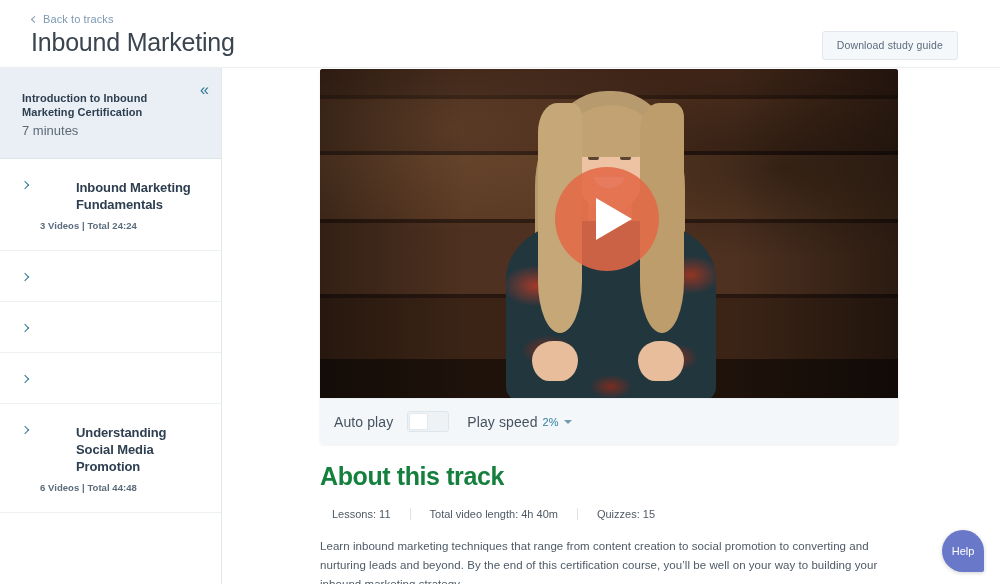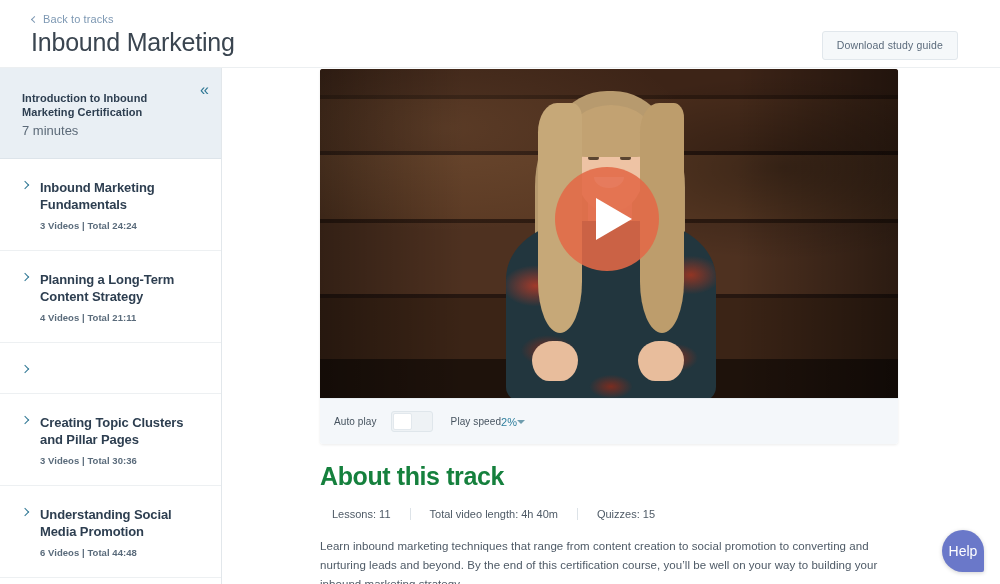--- a/index.html
+++ b/index.html
@@ -140,20 +140,21 @@
     transform: rotate(45deg);
   }
   .module-text { flex: 1; min-width: 0; }
   .module-title {
     font-size: 13px;
     font-weight: bold;
     color: #2d3e50;
     line-height: 17px;
     letter-spacing: -.1px;
     word-break: break-word;
+    margin-left: 36px;
   }
   .module-meta {
     margin-top: 7px;
     font-size: 9.5px;
     font-weight: bold;
     color: #5a6b7b;
     letter-spacing: .05px;
   }
 
   
@@ -312,21 +313,21 @@
   .controls {
     display: flex;
     align-items: center;
     height: 46px;
     padding: 0 14px;
     background: #f4f7fa;
     border-top: 1px solid #e8edf1;
     gap: 14px;
   }
   .ctrl-label {
-    font-size: 10px;
+    font-size: 14px;
     color: #46535f;
     letter-spacing: .1px;
   }
   .toggle {
     width: 42px; height: 21px;
     background: #eef2f5;
     border: 1px solid #dfe6eb;
     border-radius: 3px;
     position: relative;
     cursor: pointer;
@@ -335,20 +336,21 @@
     position: absolute;
     left: 1px; top: 1px;
     width: 19px; height: 17px;
     background: #ffffff;
     border: 1px solid #e2e8ed;
     border-radius: 2px;
   }
   .speed-group {
     display: flex;
     align-items: center;
+    gap: 5px;
     margin-left: 4px;
   }
   .speed-value {
     font-size: 11px;
     color: #2f7f9e;
     cursor: pointer;
     letter-spacing: .1px;
   }
   .caret {
     width: 0; height: 0;
@@ -390,21 +392,21 @@
   }
 
   
   .help-bubble {
     position: absolute;
     right: 16px; bottom: 12px;
     width: 42px; height: 42px;
     background: #6a78c9;
     border-radius: 21px 21px 2px 21px;
     color: #ffffff;
-    font-size: 14px;
+    font-size: 11px;
     display: flex;
     align-items: center;
     justify-content: center;
     cursor: pointer;
     box-shadow: 0 1px 4px rgba(0,0,0,.18);
   }
 </style>
 </head>
 <body>
 
@@ -429,36 +431,28 @@
     <div class="module">
       <span class="module-chevron"></span>
       <div class="module-text">
         <div class="module-title">Inbound Marketing Fundamentals</div>
         <div class="module-meta">3 Videos | Total 24:24</div>
       </div>
     </div>
 
     <div class="module">
       <span class="module-chevron"></span>
-      <div class="module-text">
-        <div class="module-title">Planning a Long-Term Content Strategy</div>
-        <div class="module-meta">4 Videos | Total 21:11</div>
-      </div>
     </div>
 
     <div class="module">
       <span class="module-chevron"></span>
     </div>
 
     <div class="module">
       <span class="module-chevron"></span>
-      <div class="module-text">
-        <div class="module-title">Creating Topic Clusters and Pillar Pages</div>
-        <div class="module-meta">3 Videos | Total 30:36</div>
-      </div>
     </div>
 
     <div class="module">
       <span class="module-chevron"></span>
       <div class="module-text">
         <div class="module-title">Understanding Social Media Promotion</div>
         <div class="module-meta">6 Videos | Total 44:48</div>
       </div>
     </div>
 

